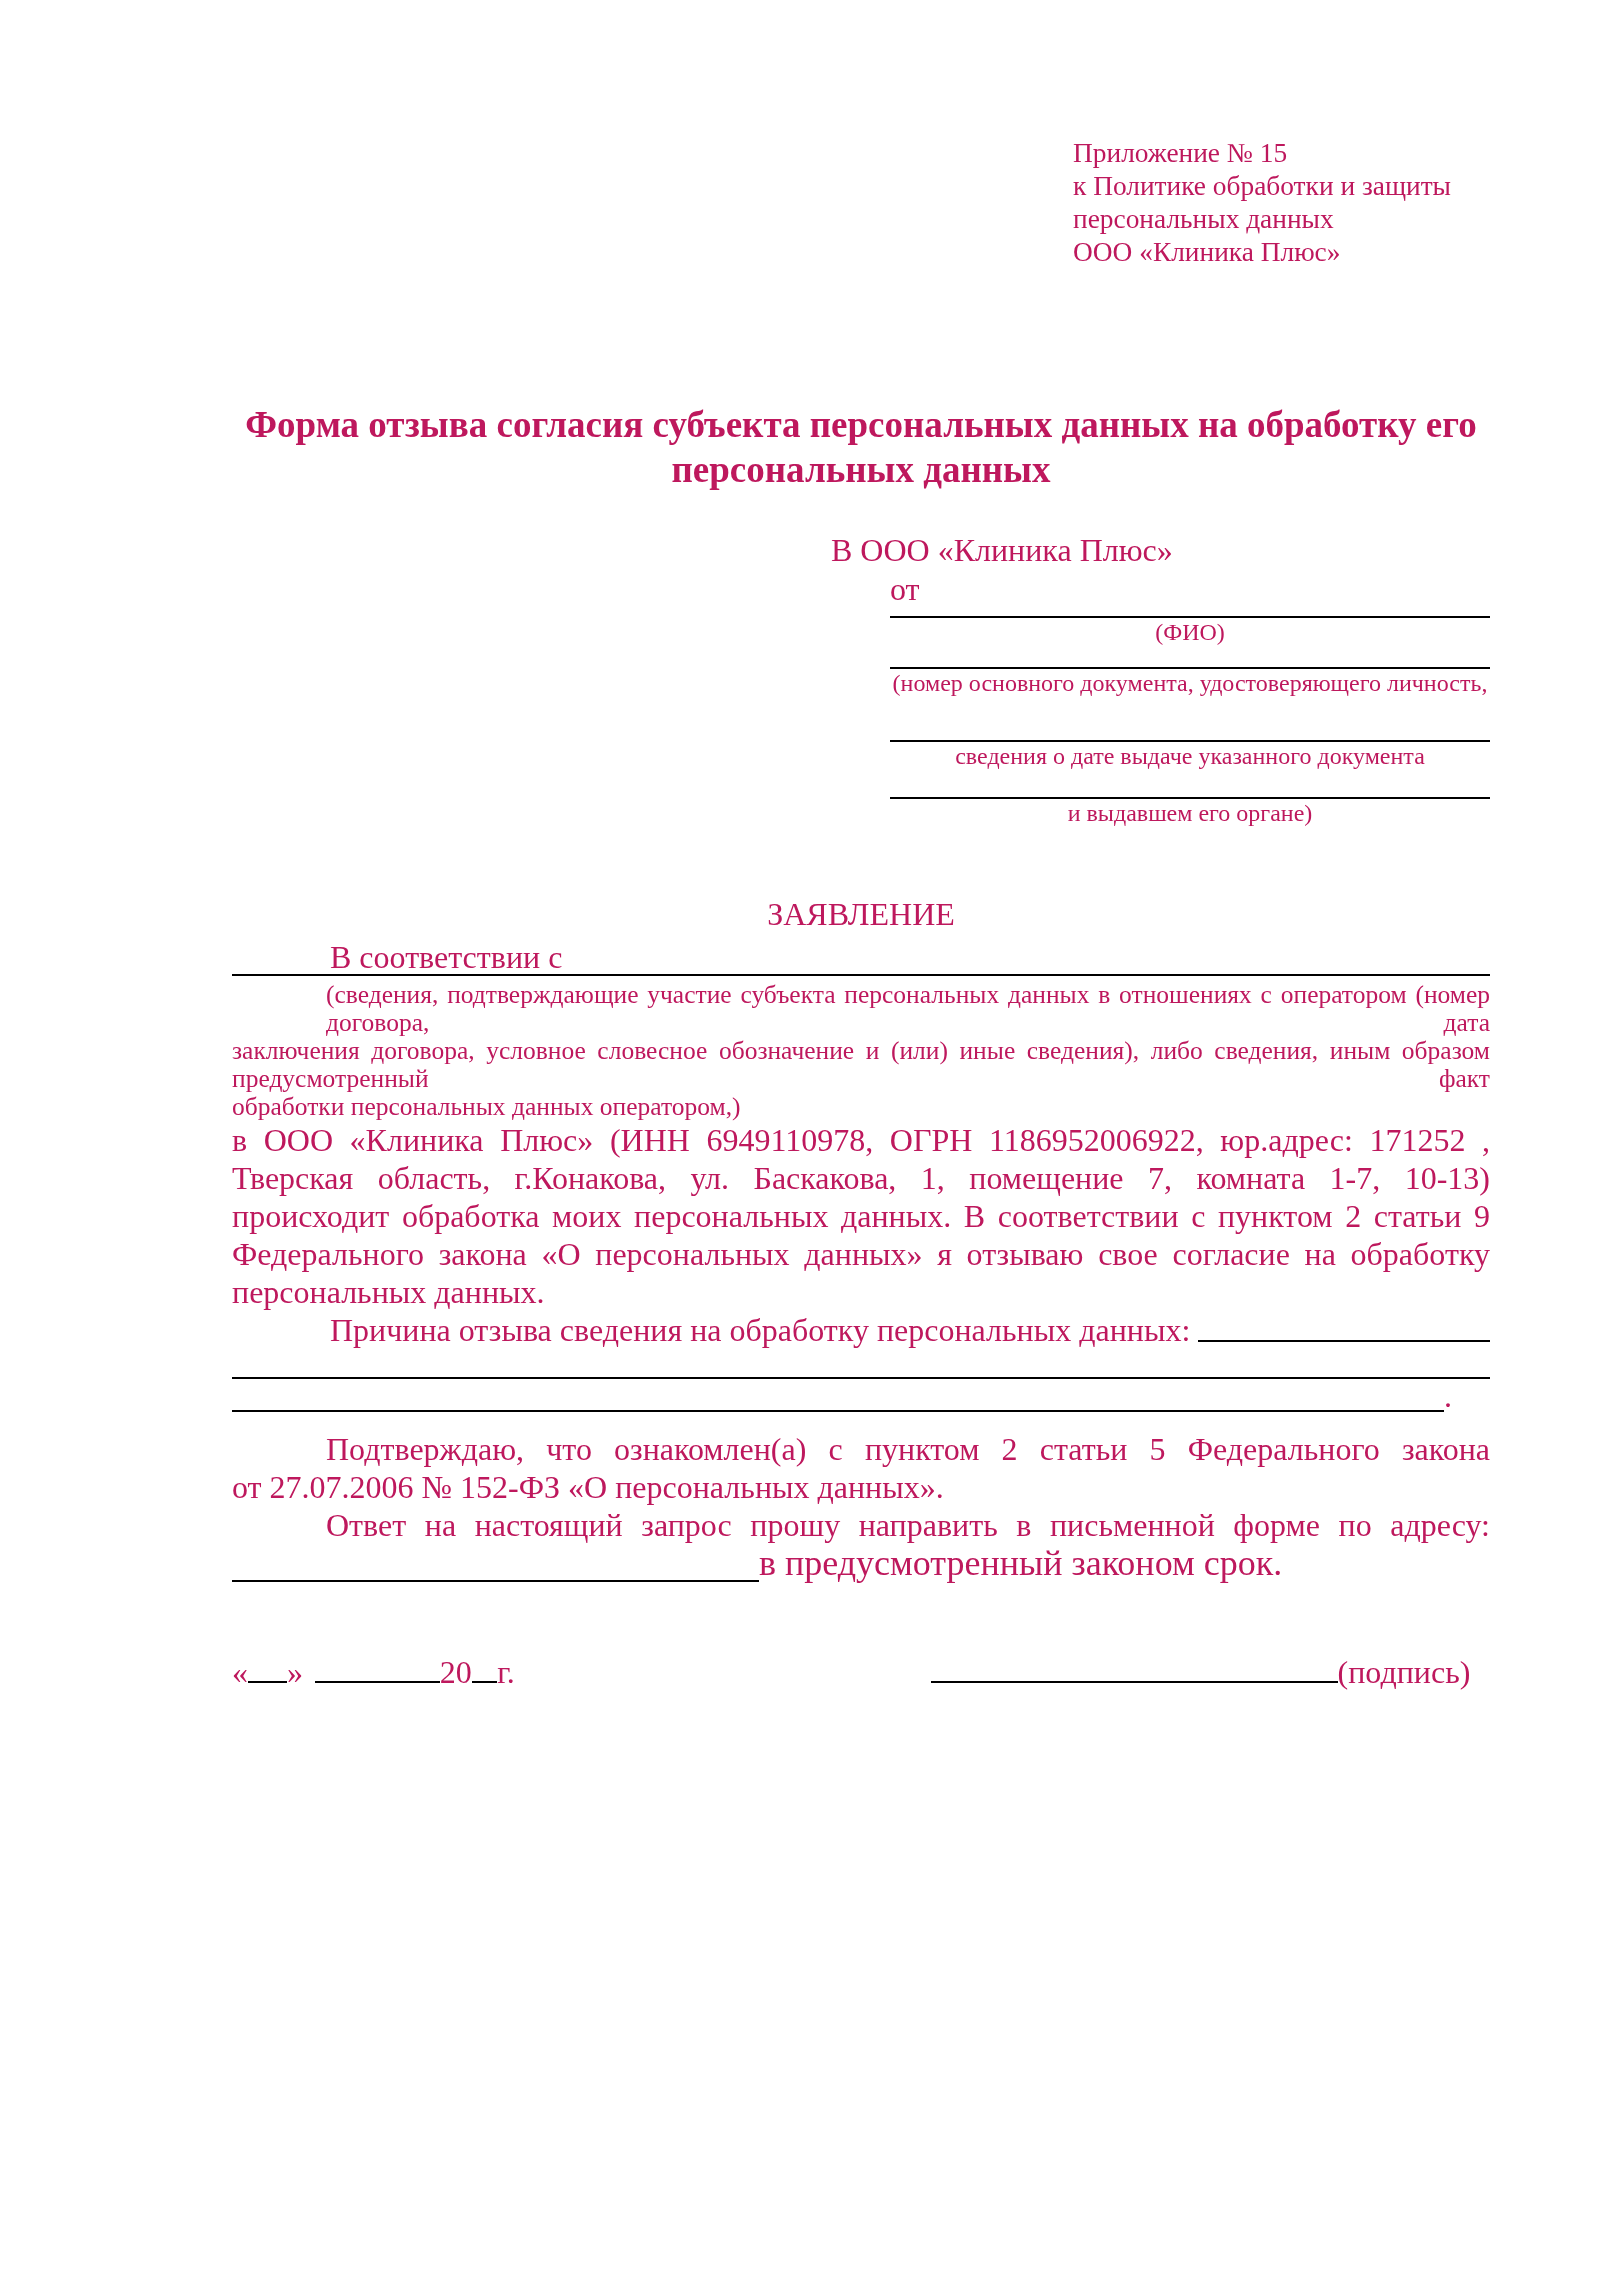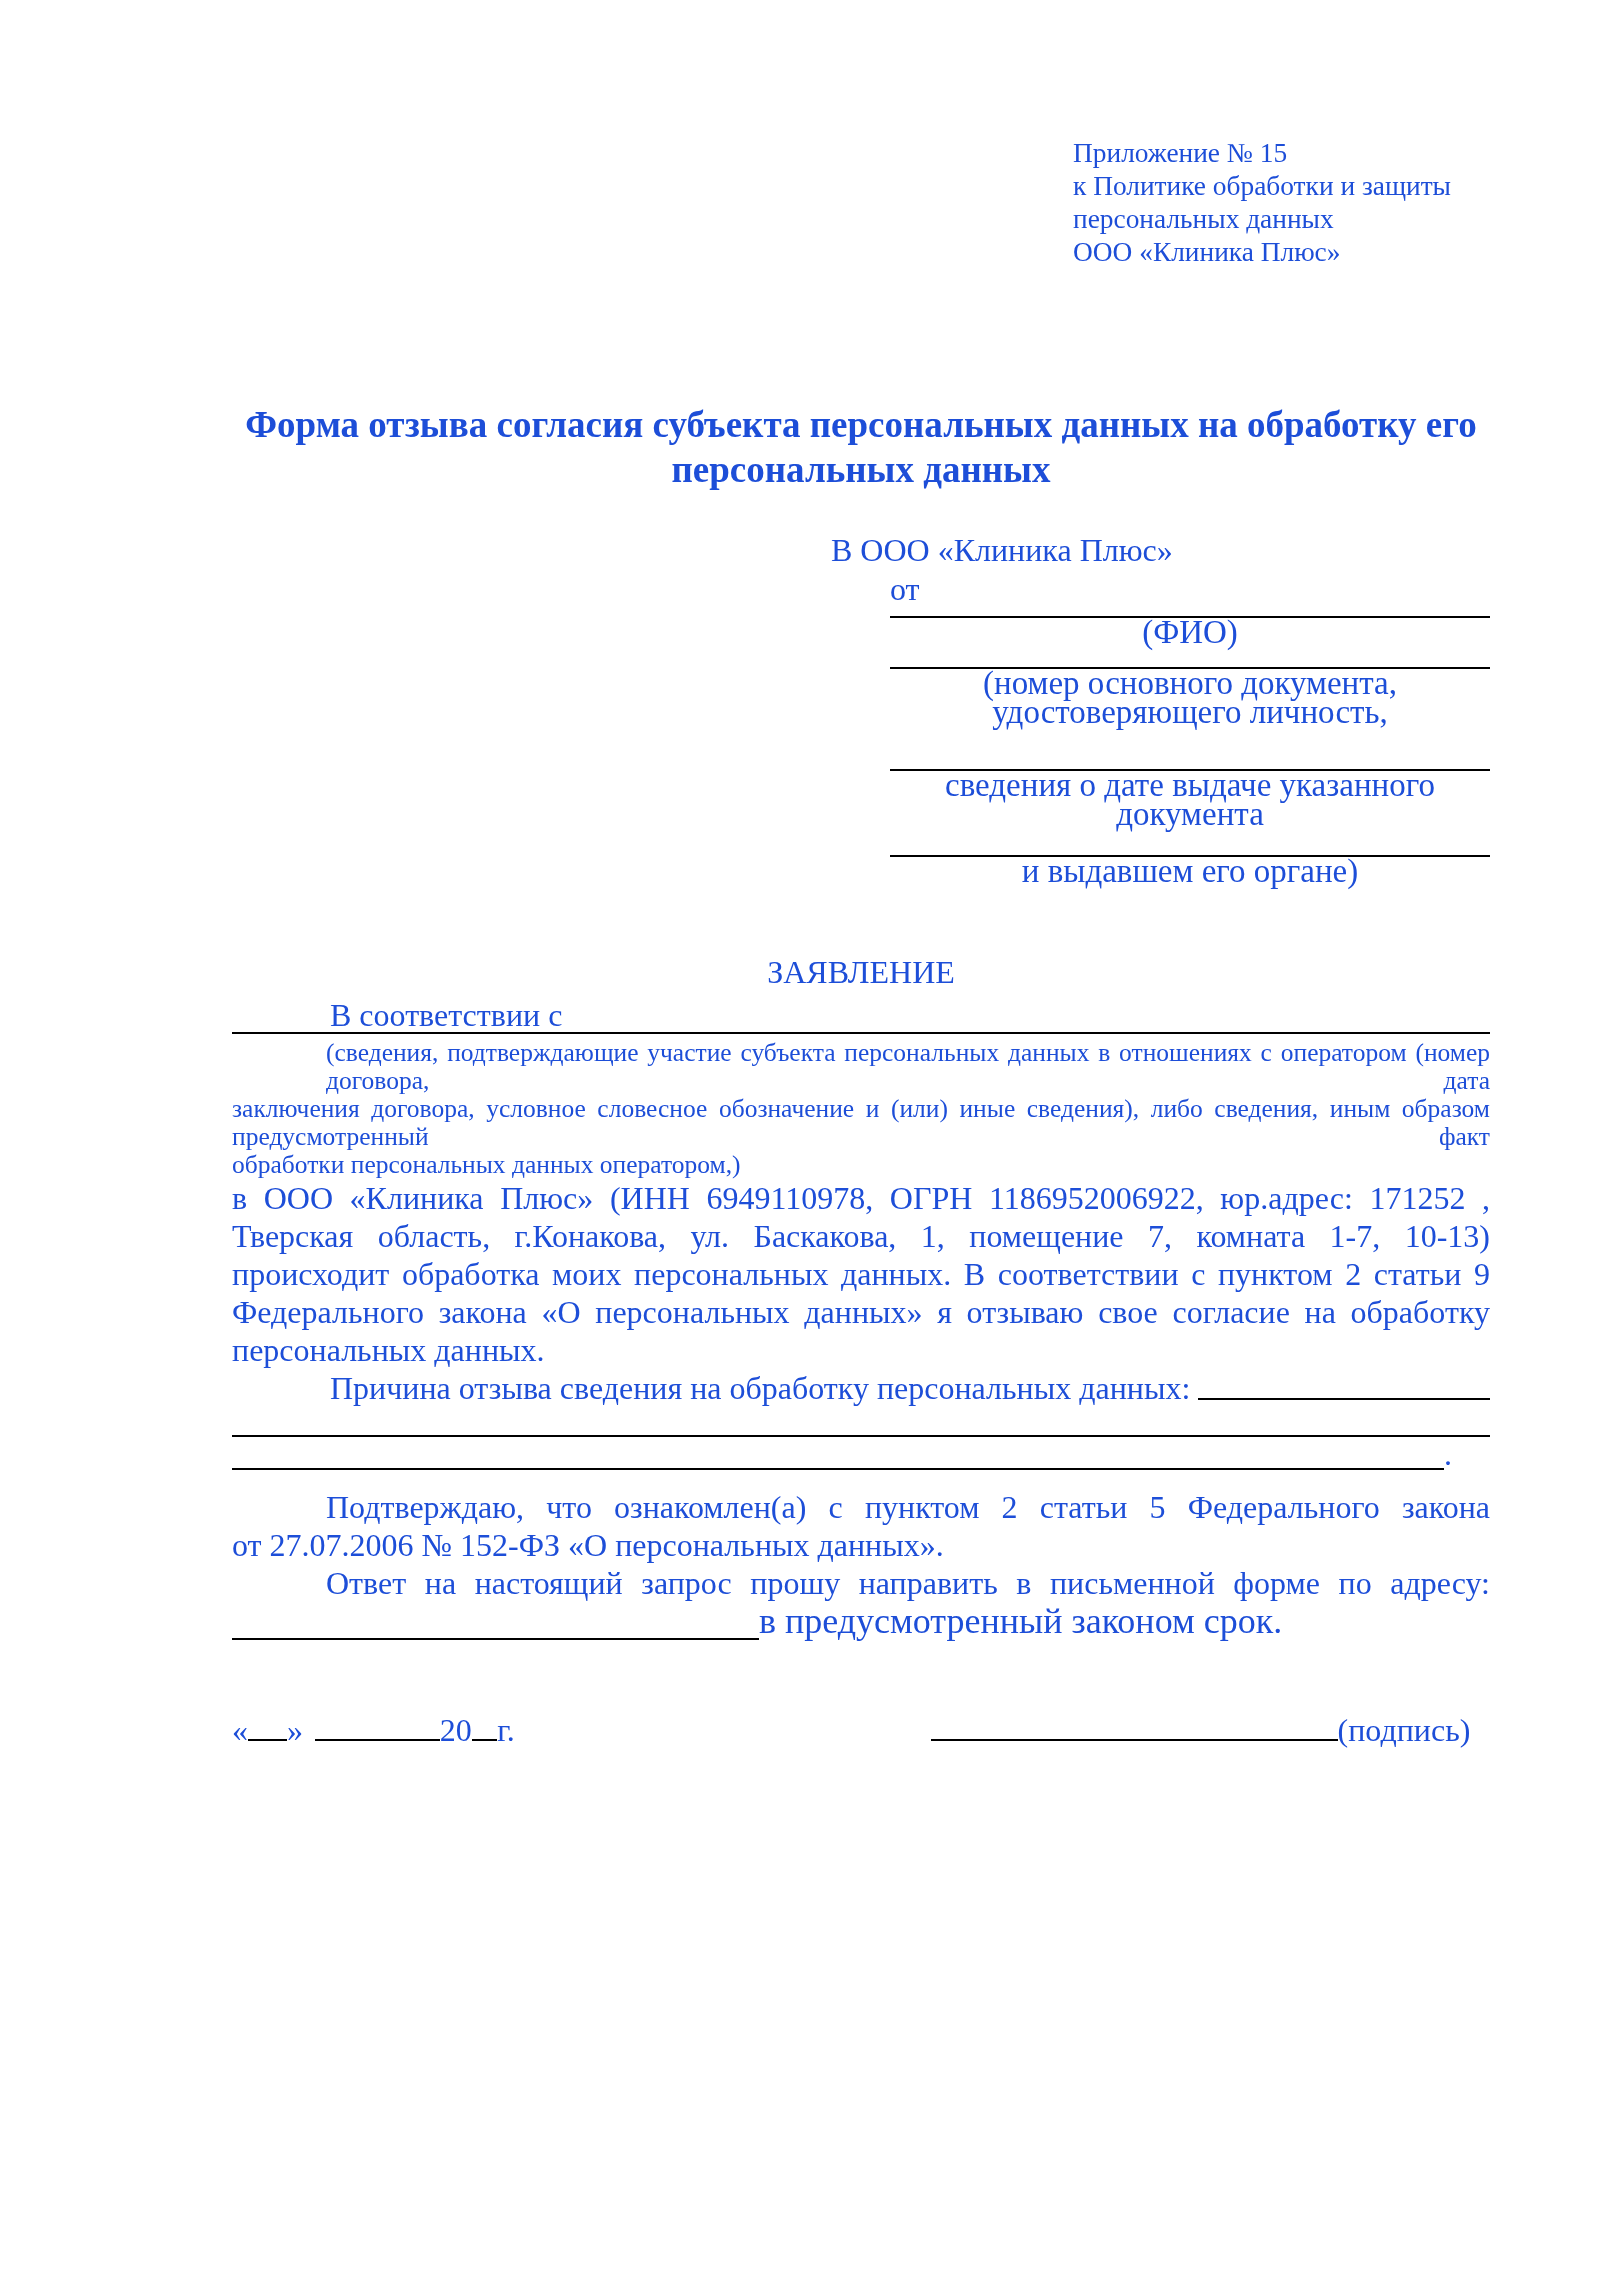--- a/index.html
+++ b/index.html
@@ -2,21 +2,21 @@
 <html><head>
 <meta charset="utf-8">
 <style>
   * { box-sizing: border-box; margin: 0; padding: 0; }
   html, body { background: #ffffff; }
   .page {
     position: relative;
     width: 1621px;
     height: 2293px;
     background: #ffffff;
-    color: #1d4ed8;
+    color: #be185d;
     font-family: "Liberation Serif", "DejaVu Serif", serif;
     padding: 137px 131px 0 232px;
   }
   
   .header-block {
     margin-left: 841px;
     font-size: 27.4px;
     line-height: 33px;
   }
   
@@ -37,21 +37,21 @@
     border-bottom: 2.9px solid #000;
   }
   .rule-1 { height: 8.8px; }
   .rule-2 { height: 22.5px; }
   .rule-3 { height: 44px; }
   .rule-4 { height: 28px; }
   .addr-caption {
     margin-left: 658px;
     width: 600px;
     text-align: center;
-    font-size: 33px;
+    font-size: 24px;
     line-height: 29px;
   }
   
   .statement-heading {
     margin-top: 67px;
     font-size: 32px;
     line-height: 39px;
     text-align: center;
   }
   .accordance-row {

